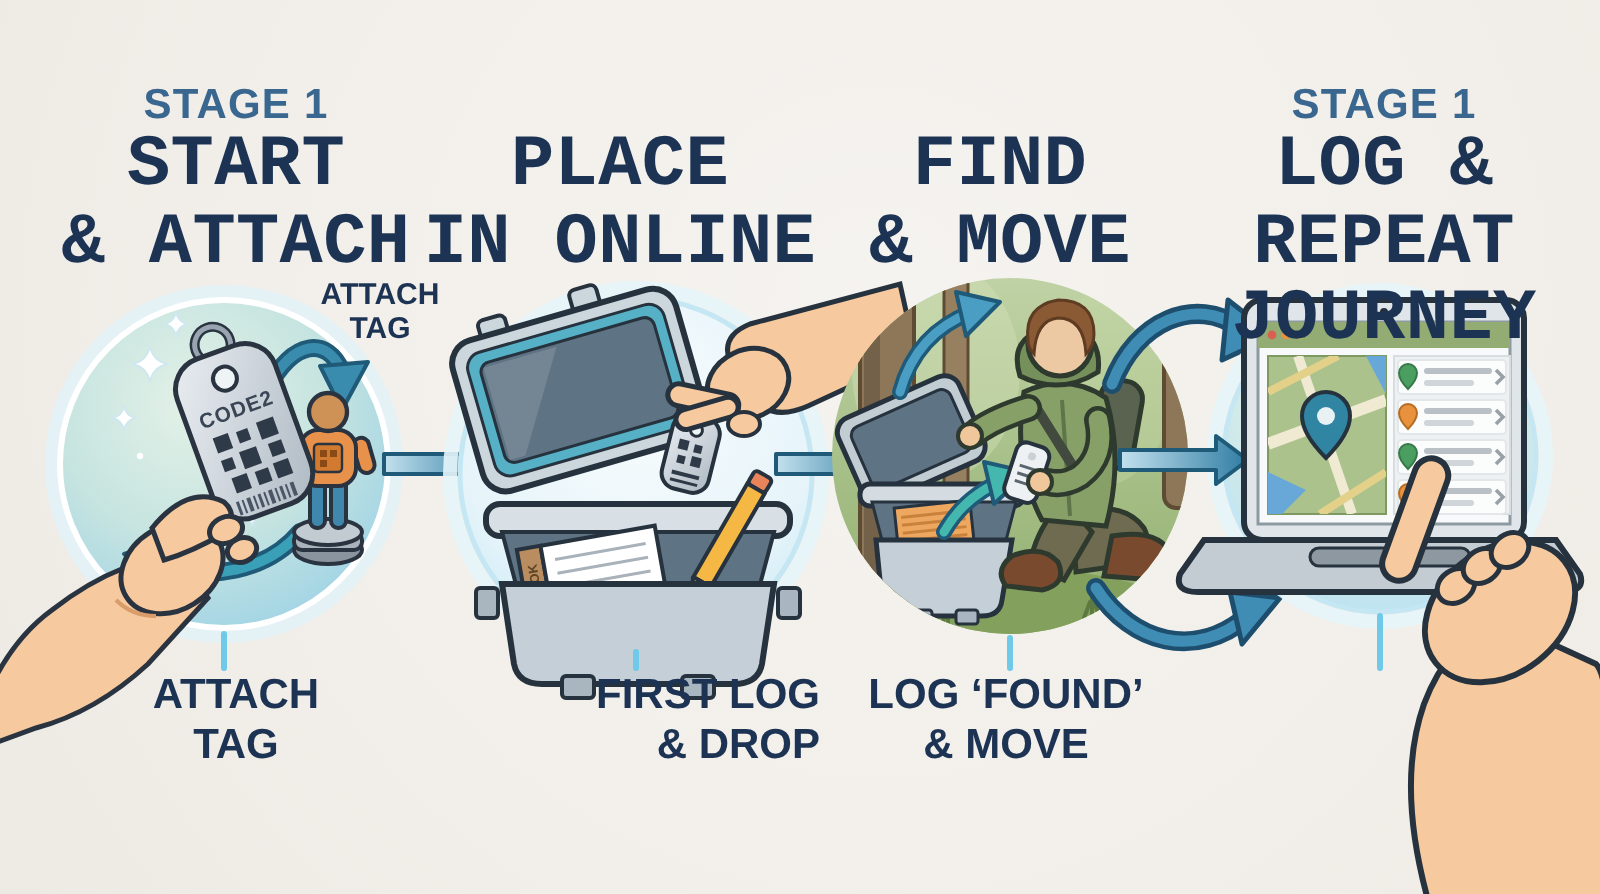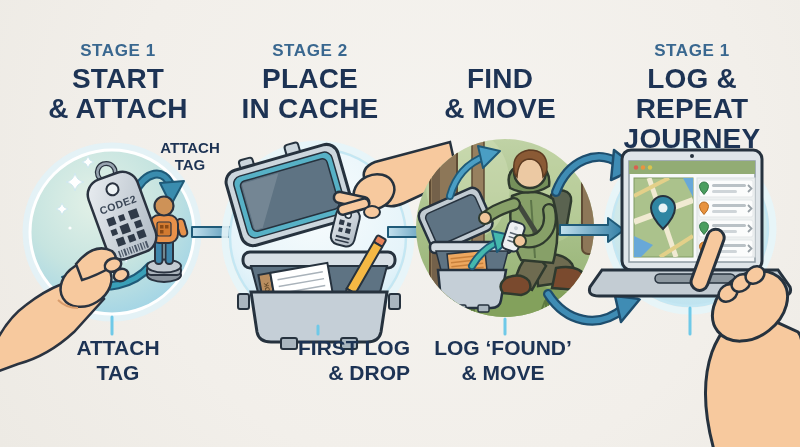--- a/index.html
+++ b/index.html
@@ -2,22 +2,22 @@
 <html><head>
 <meta charset="utf-8">
 <style>
   html,body { margin:0; padding:0; background:#e8e5e0; }
   .canvas {
     position:relative; width:800px; height:447px; overflow:hidden;
     background:radial-gradient(circle at 55% 35%, #f5f3ef 0%, #f2efea 60%, #edeae4 100%);
     font-family:"Liberation Sans", sans-serif;
   }
   .txt { position:absolute; text-align:center; white-space:pre-line; }
-  .stage-label { width:200px; font-size:17px; font-weight:700; letter-spacing:.6px; color:#39678f; }
-  .stage-title { width:200px; font-size:28px; font-weight:700; letter-spacing:.2px; line-height:1.07; color:#1d3354; }
+  .stage-label { width:200px; font-size:21px; font-weight:700; letter-spacing:.6px; color:#39678f; }
+  .stage-title { width:200px; font-size:36px; font-weight:700; letter-spacing:.2px; line-height:1.07; color:#1d3354;font-family:Liberation Mono, monospace; }
   .stage-caption { width:200px; font-size:21px; font-weight:700; line-height:1.18; color:#1d3354; }
   .annotation { width:76px; font-size:15px; font-weight:700; line-height:1.1; color:#1d3354; }
   svg.art { position:absolute; left:0; top:0; }
   svg text { font-family:"Liberation Sans", sans-serif; font-weight:700; }
 </style>
 </head>
 <body>
 
 <div class="canvas">
 
@@ -374,27 +374,26 @@
 
     <g stroke="#6fc9e8" stroke-width="3" stroke-linecap="round">
       <line x1="112" y1="317" x2="112" y2="334"></line>
       <line x1="318" y1="326" x2="318" y2="334"></line>
       <line x1="505" y1="319" x2="505" y2="334"></line>
       <line x1="690" y1="308" x2="690" y2="334"></line>
     </g>
   </svg>
 
   <div class="txt stage-label" style="left:18px;  top:41px;">STAGE 1</div>
-  <div class="txt stage-label" style="left:210px; top:41px;">STAGE 2</div>
   <div class="txt stage-label" style="left:592px; top:41px;">STAGE 1</div>
 
   <div class="txt stage-title" style="left:18px;  top:64px;">START
 &amp; ATTACH</div>
   <div class="txt stage-title" style="left:210px; top:64px;">PLACE
-IN CACHE</div>
+IN ONLINE</div>
   <div class="txt stage-title" style="left:400px; top:64px;">FIND
 &amp; MOVE</div>
   <div class="txt stage-title" style="left:592px; top:64px;">LOG &amp;
 REPEAT
 JOURNEY</div>
 
   <div class="txt annotation" style="left:152px; top:140px;">ATTACH
 TAG</div>
 
   <div class="txt stage-caption" style="left:18px;  top:336px;">ATTACH

